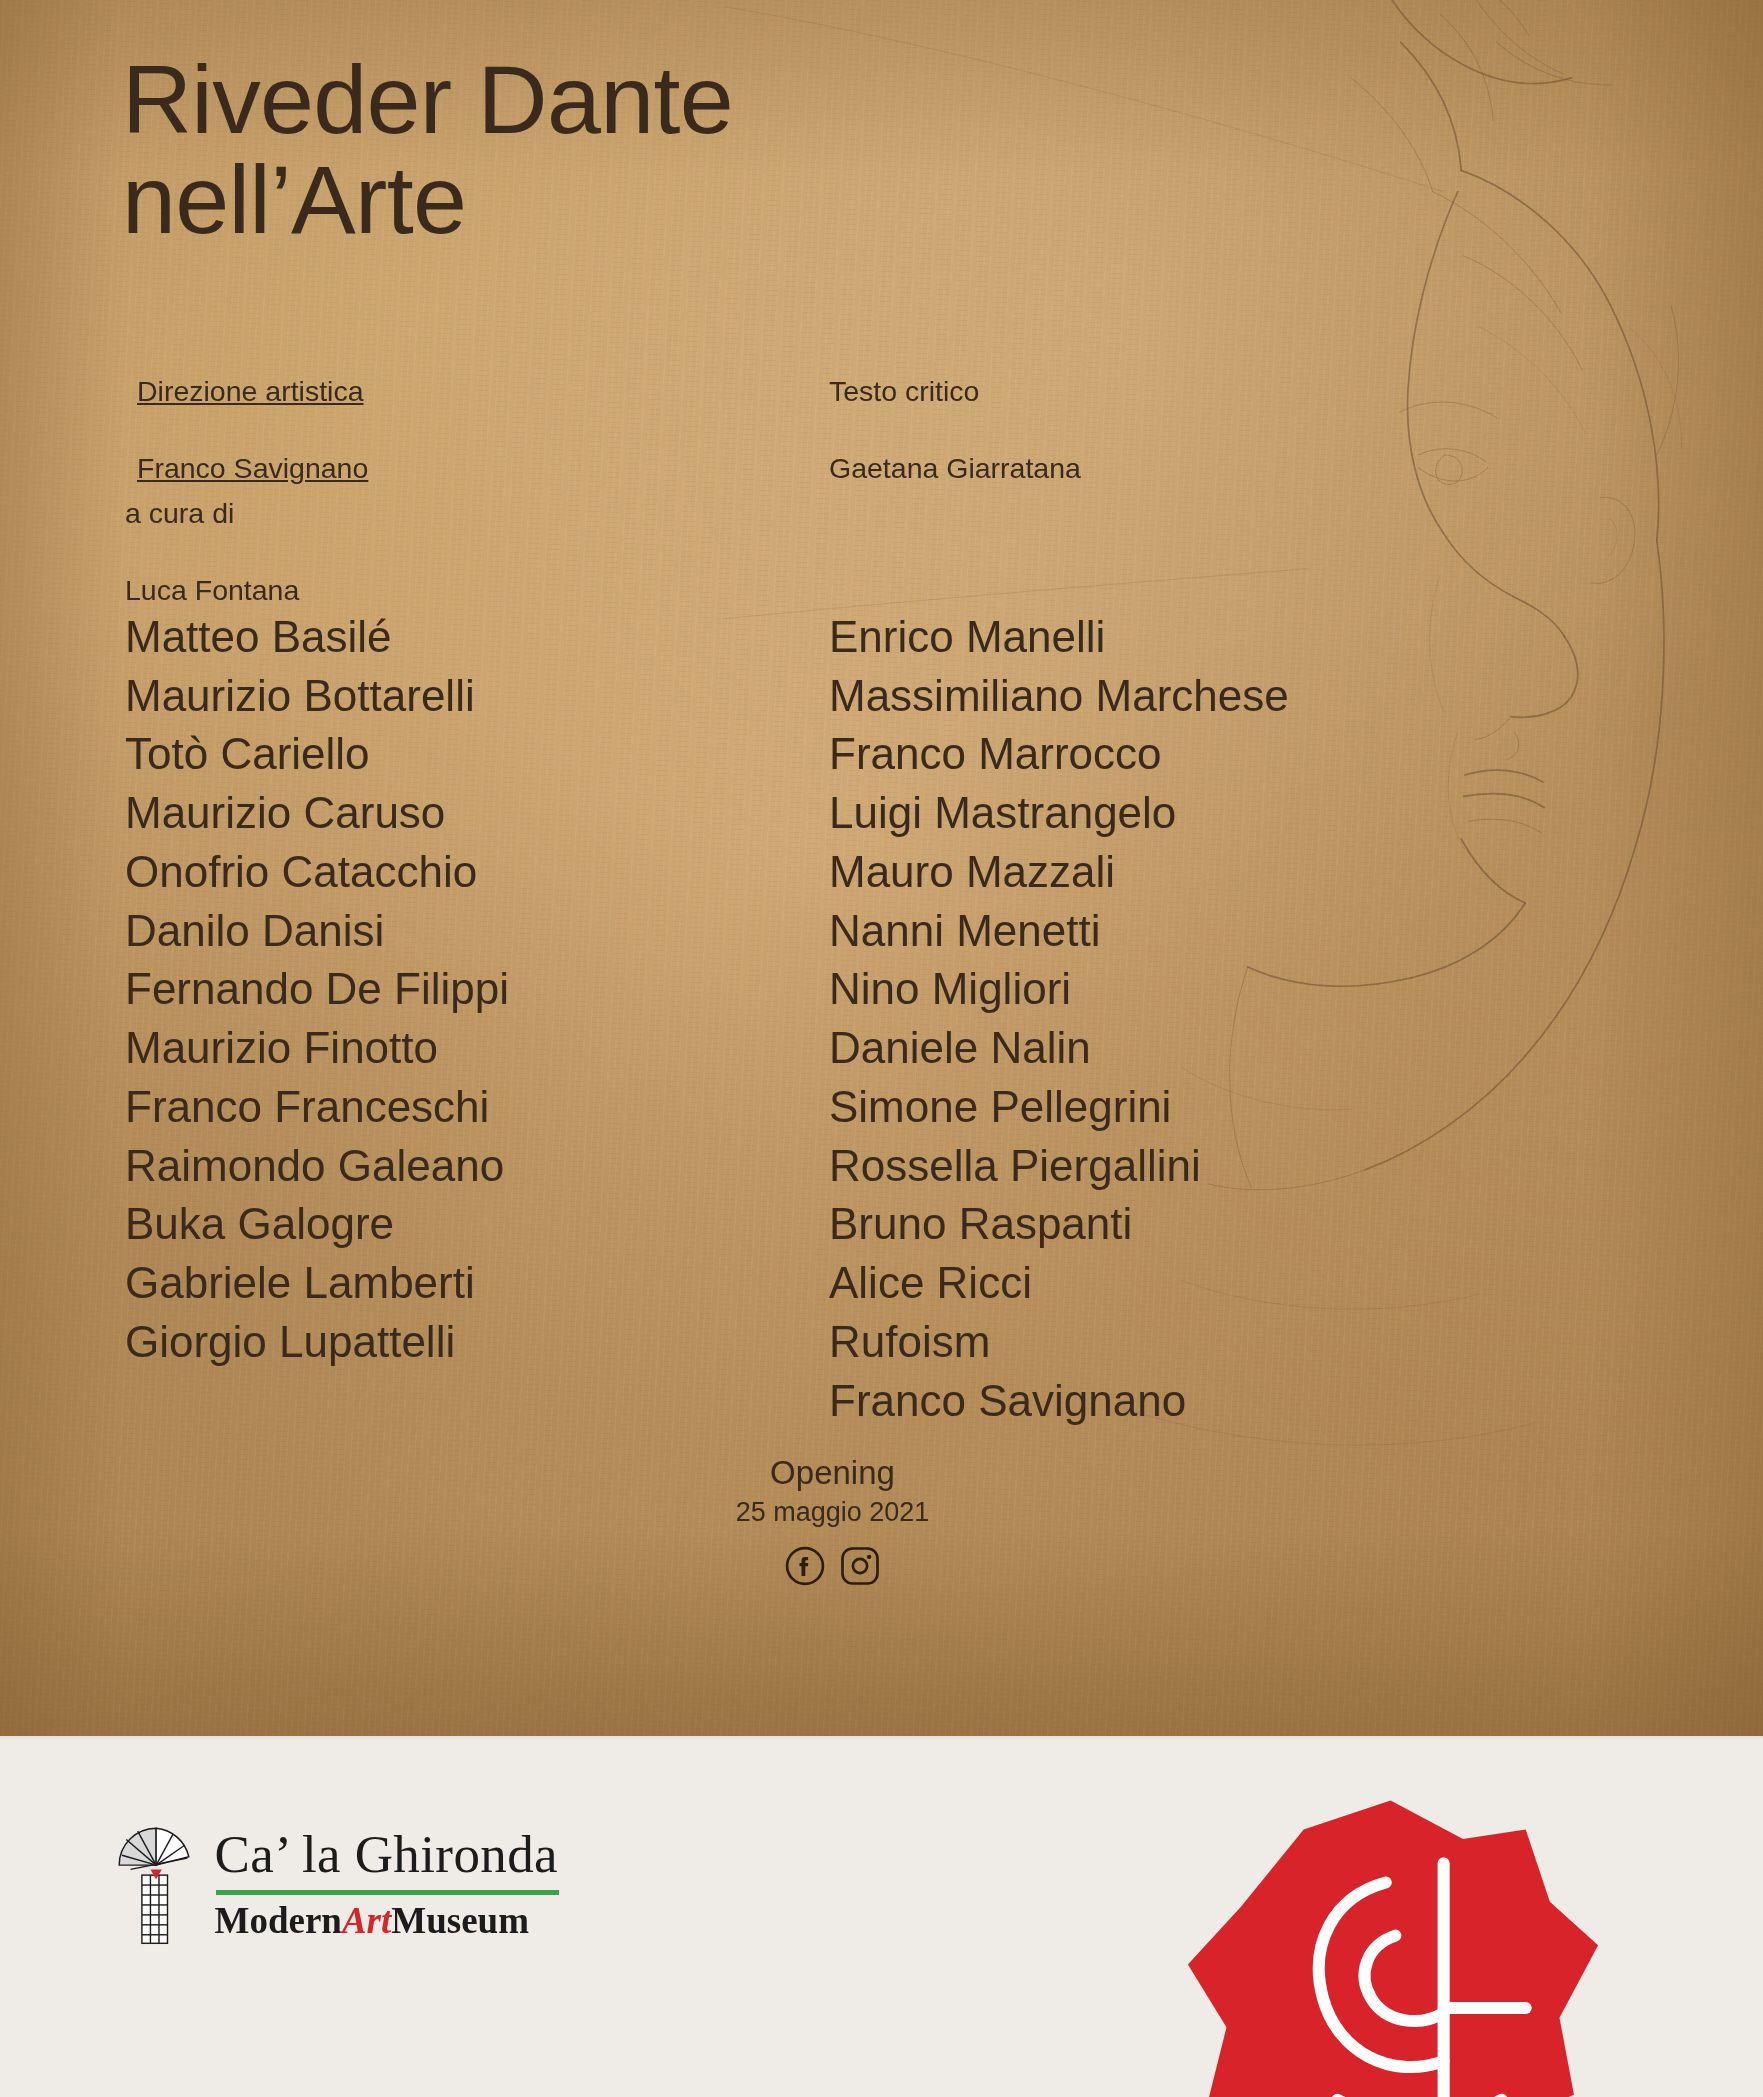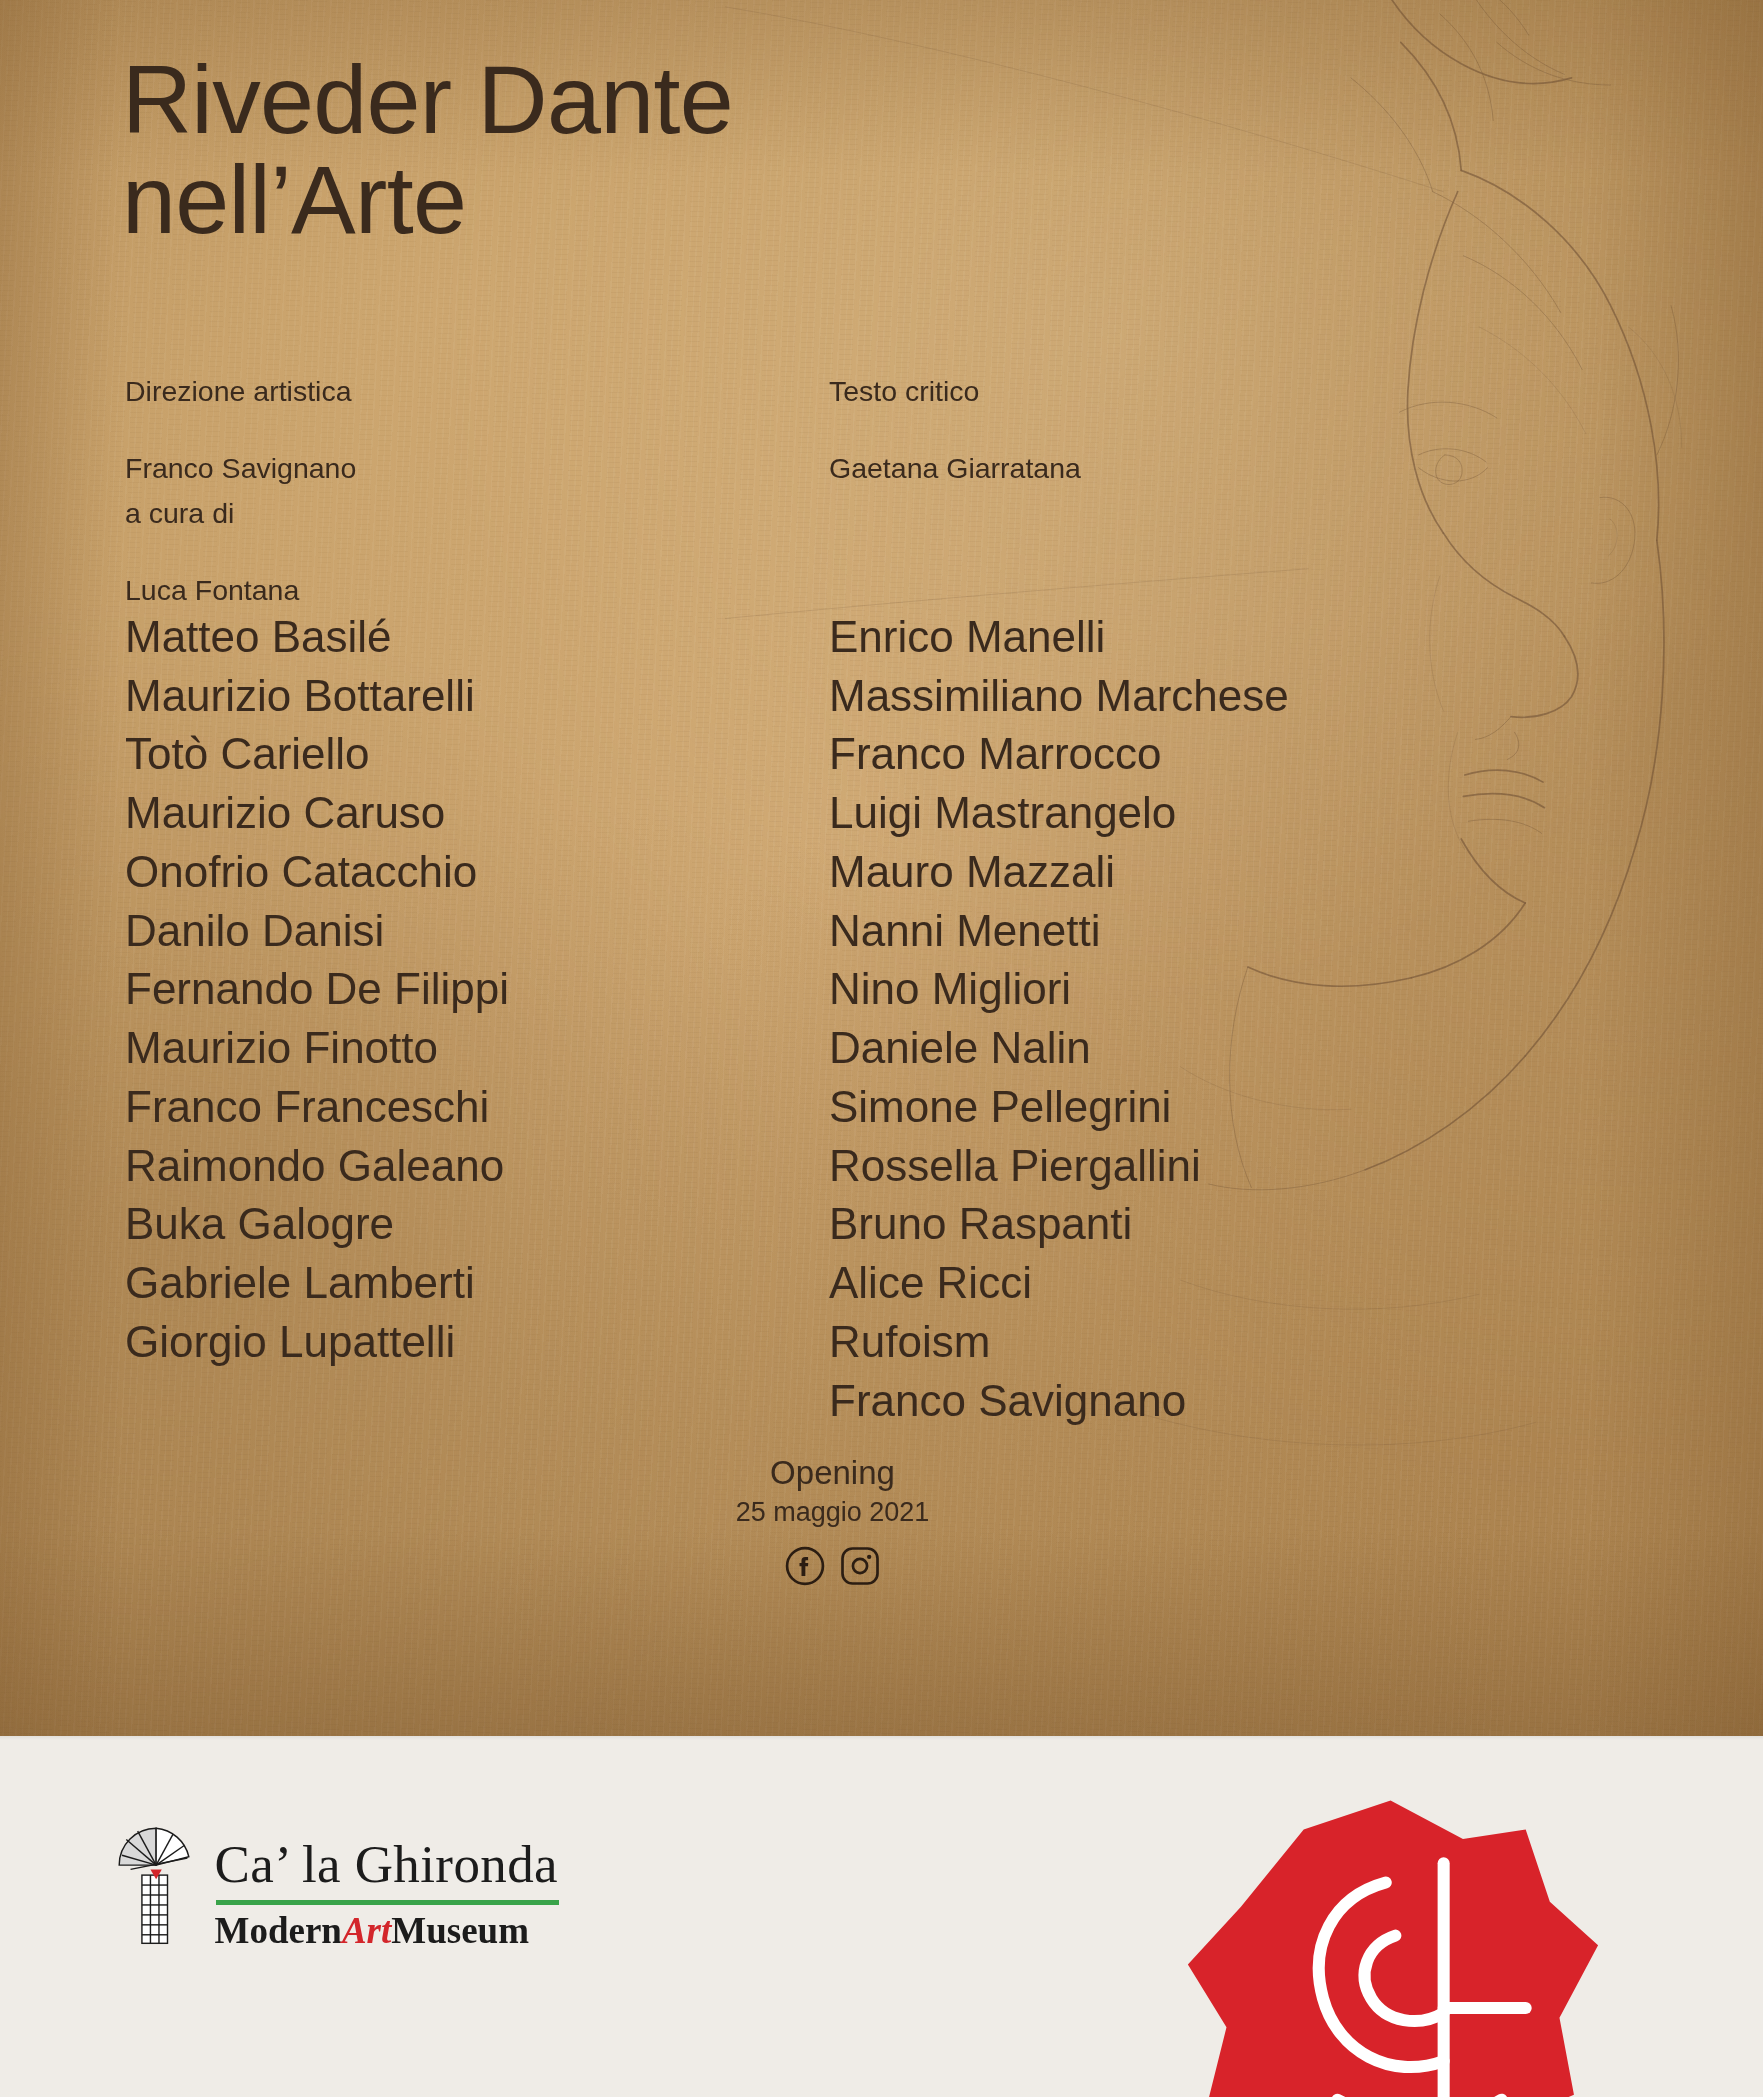--- a/index.html
+++ b/index.html
@@ -108,21 +108,21 @@
     top: 334px;
     width: 1210px;
   }
   .credit-col {
     position: absolute;
     font-size: 28.5px;
     line-height: 1.35;
     color: #3a2a1d;
     white-space: pre-line;
   }
-  .credit-left  { left: 0px;   top: 0px; }
+  .credit-left  { left: 12px;   top: 0px; text-decoration: underline; }
   .credit-right { left: 704px; top: 0px; }
   .credit-curator { left: 0px; top: 122px; }
 
   .artists {
     position: absolute;
     left: 125px;
     top: 608px;
     width: 1281px;
   }
   .artist-col {
@@ -181,21 +181,21 @@
     position:absolute; left:0; top:0; right:0; height:4.3px;
     background: linear-gradient(180deg, rgba(0,0,0,0.05), rgba(0,0,0,0));
   }
 
   
   .ghironda {
     position: absolute;
     left: 112px;
     top: 78px;
     display: flex;
-    align-items: flex-end;
+    align-items: center;
     gap: 18.5px;
   }
   .ghironda-mark { width: 84px; height: 135px; }
   .ghironda-mark svg { width: 100%; height: 100%; display: block; }
   .ghironda-text { padding-top: 4.3px; }
   .ghironda-title {
     font-family: "Liberation Serif", serif;
     font-size: 53px;
     line-height: 1.0;
     color: #1c1c1c;

